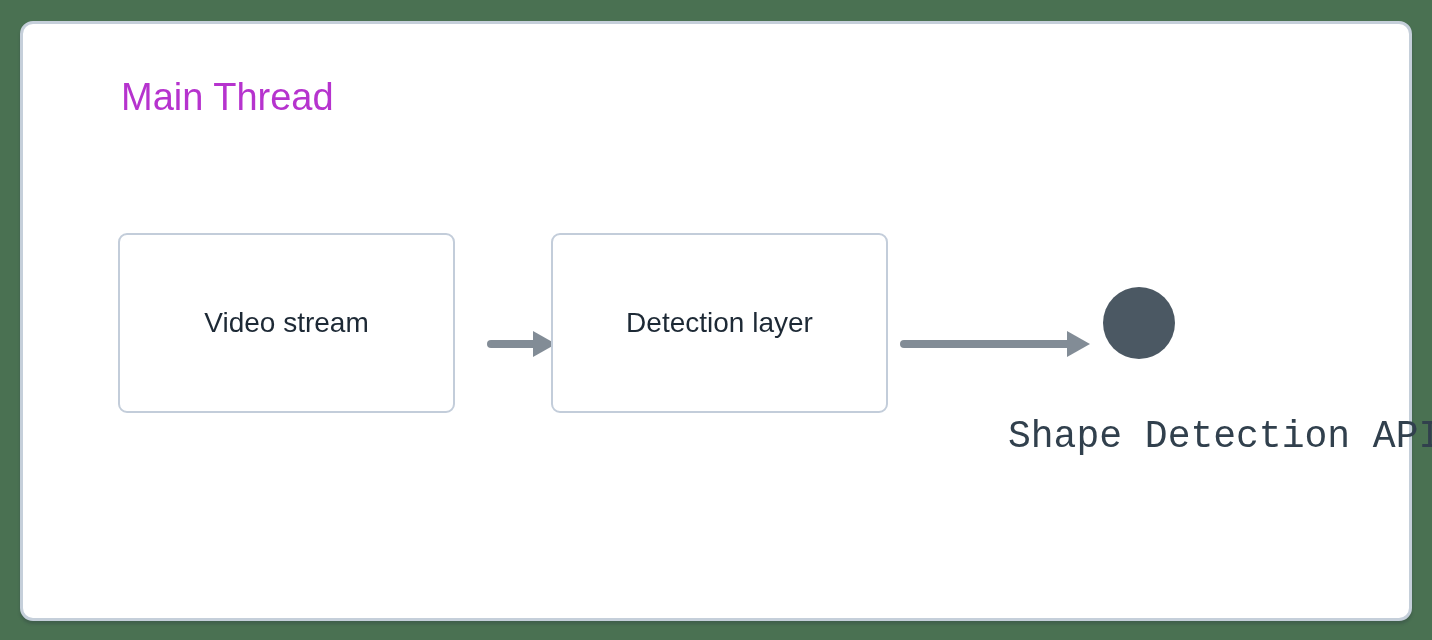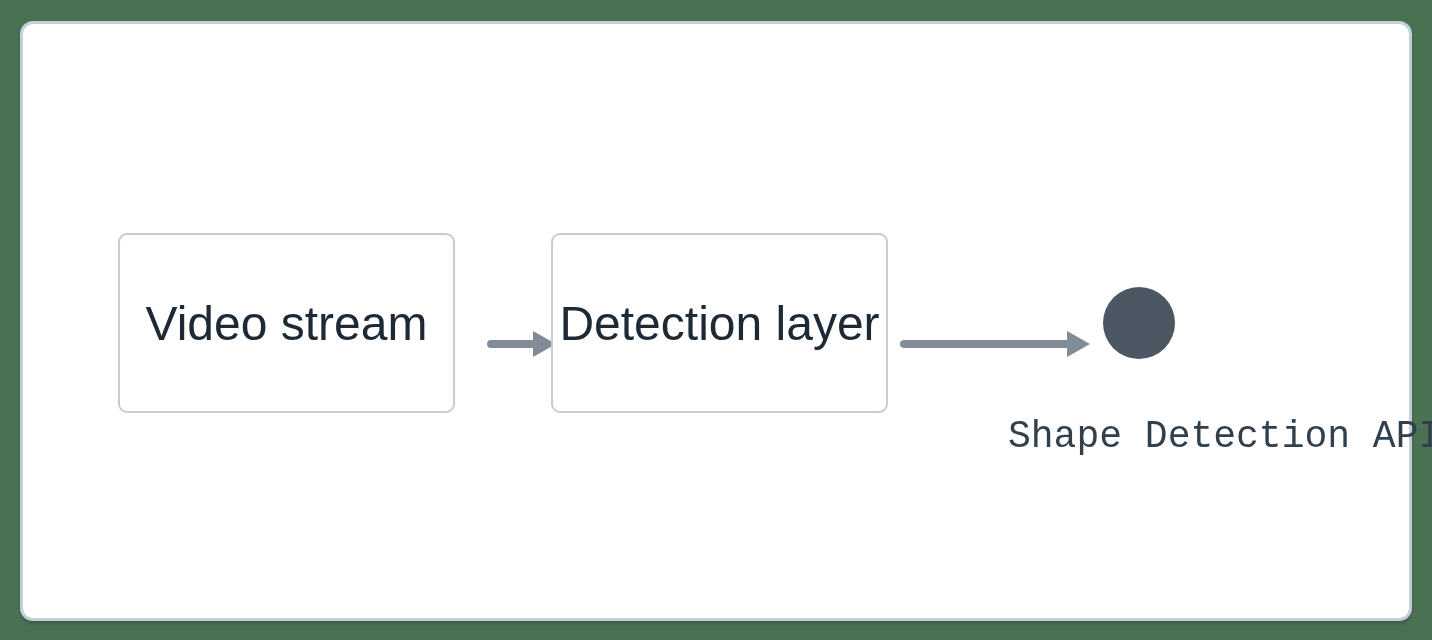--- a/index.html
+++ b/index.html
@@ -39,21 +39,21 @@
   .node {
     position: absolute;
     box-sizing: border-box;
     background: #ffffff;
     border: 2px solid #c3cdda;
     border-radius: 9px;
     display: flex;
     align-items: center;
     justify-content: center;
     color: #1d2935;
-    font-size: 48px;
+    font-size: 28px;
     white-space: nowrap;
   }
   .node-video      { left:  95px; top: 209px; width: 337px; height: 180px; }
   .node-processing { left: 528px; top: 209px; width: 337px; height: 180px; }
   .arrow {
     position: absolute;
     display: block;
   }
   .arrow-1 { left: 438px; top: 280px; }
   .arrow-2 { left: 872px; top: 280px; }
@@ -75,20 +75,21 @@
     white-space: nowrap;
     font-family: Liberation Mono, monospace;
   }
 </style>
 </head>
 <body>
 
 <div class="canvas">
   <div class="panel">
 
+    <div class="thread-title">Main Thread</div>
 
     <div class="node node-video">
       <span>Video stream</span>
     </div>
 
     <svg class="arrow arrow-1" width="100" height="80" viewBox="0 0 100 80">
       <line x1="30" y1="40" x2="72" y2="40" stroke="#828c96" stroke-width="8" stroke-linecap="round"></line>
       <polygon points="72,27 95,40 72,53" fill="#828c96"></polygon>
     </svg>
 

